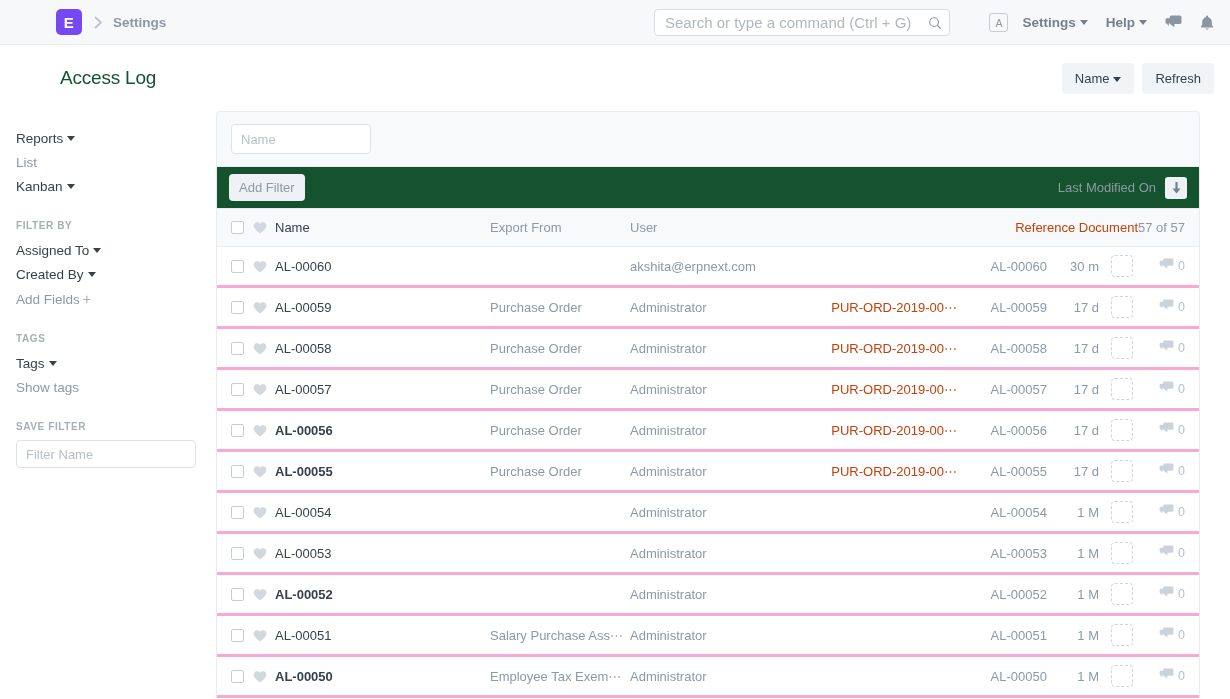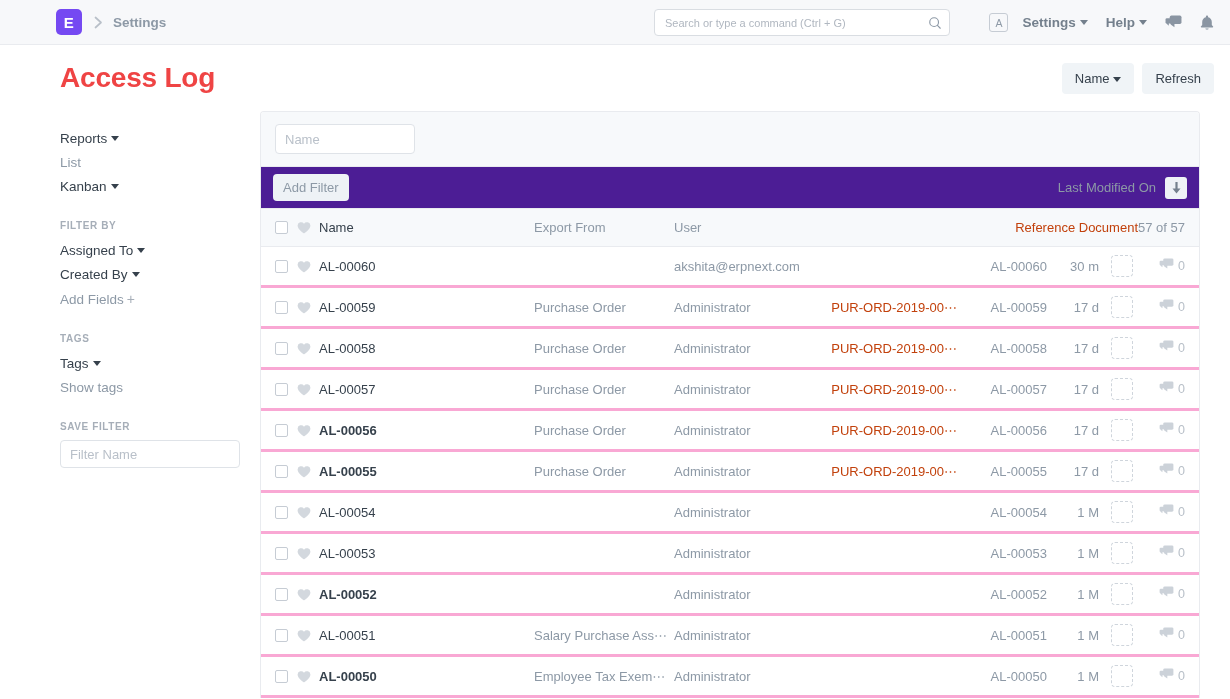--- a/index.html
+++ b/index.html
@@ -52,21 +52,21 @@
     width:296px; height:27px;
   }
   .search-wrap { position:relative; width:100%; height:100%; }
   .search-input {
     width:100%; height:100%;
     border:1px solid #d9dde2;
     border-radius:4px;
     background:#fff;
     padding:0 28px 0 10px;
     font-family:"Liberation Sans", sans-serif;
-    font-size:11px;
+    font-size:15px;
     color:#c2410c;
     outline:none;
   }
   .search-input::placeholder { color:#b0b7c0; }
   .search-icon {
     position:absolute; right:8px; top:50%;
     transform:translateY(-50%);
     color:#8d99a6;
     display:flex;
   }
@@ -106,43 +106,43 @@
   .nav-icon:last-child { margin-right:2px; }
 
   
   .page-head {
     height:66px;
     display:flex; align-items:center;
     padding:0 16px 0 60px;
     position:relative;
   }
   .page-title {
-    font-size:28px;
-    font-weight:bold;
-    color:#ef4444;
+    font-size:19px;
+    font-weight:normal;
+    color:#14532d;
     letter-spacing:-0.2px;
   }
   .head-actions {
     position:absolute; right:16px; top:18px;
     display:flex; gap:8px;
   }
   .btn {
     background:#f0f4f7;
     border:none;
     border-radius:4px;
     padding:8px 13px;
     color:#36414c;
     font-size:13px;
     font-family:"Liberation Sans", sans-serif;
     cursor:pointer;
     white-space:nowrap;
   }
 
   
-  .layout { display:flex; padding-left:44px; }
+  .layout { display:flex; }
   .sidebar { width:216px; padding:16px 16px 0 16px; flex:none; }
   .sb-item {
     color:#36414c;
     font-size:13.5px;
     padding:4px 0;
     margin-bottom:1px;
     cursor:pointer;
     white-space:nowrap;
   }
   .sb-item.muted { color:#8d99a6; }
@@ -194,21 +194,21 @@
     background:#fff;
     outline:none;
   }
   .std-filter-input::placeholder { color:#b9c0c9; }
 
   .filter-bar {
     height:42px;
     display:flex; align-items:center;
     padding:0 12px;
     border-bottom:1px solid #e9ebef;
-    background:#4c1d95;
+    background:#14532d;
   }
   .add-filter-btn {
     background:#eef2f6;
     border:none;
     border-radius:4px;
     padding:6px 10px;
     color:#8d99a6;
     font-size:13px;
     font-family:"Liberation Sans", sans-serif;
     cursor:pointer;

